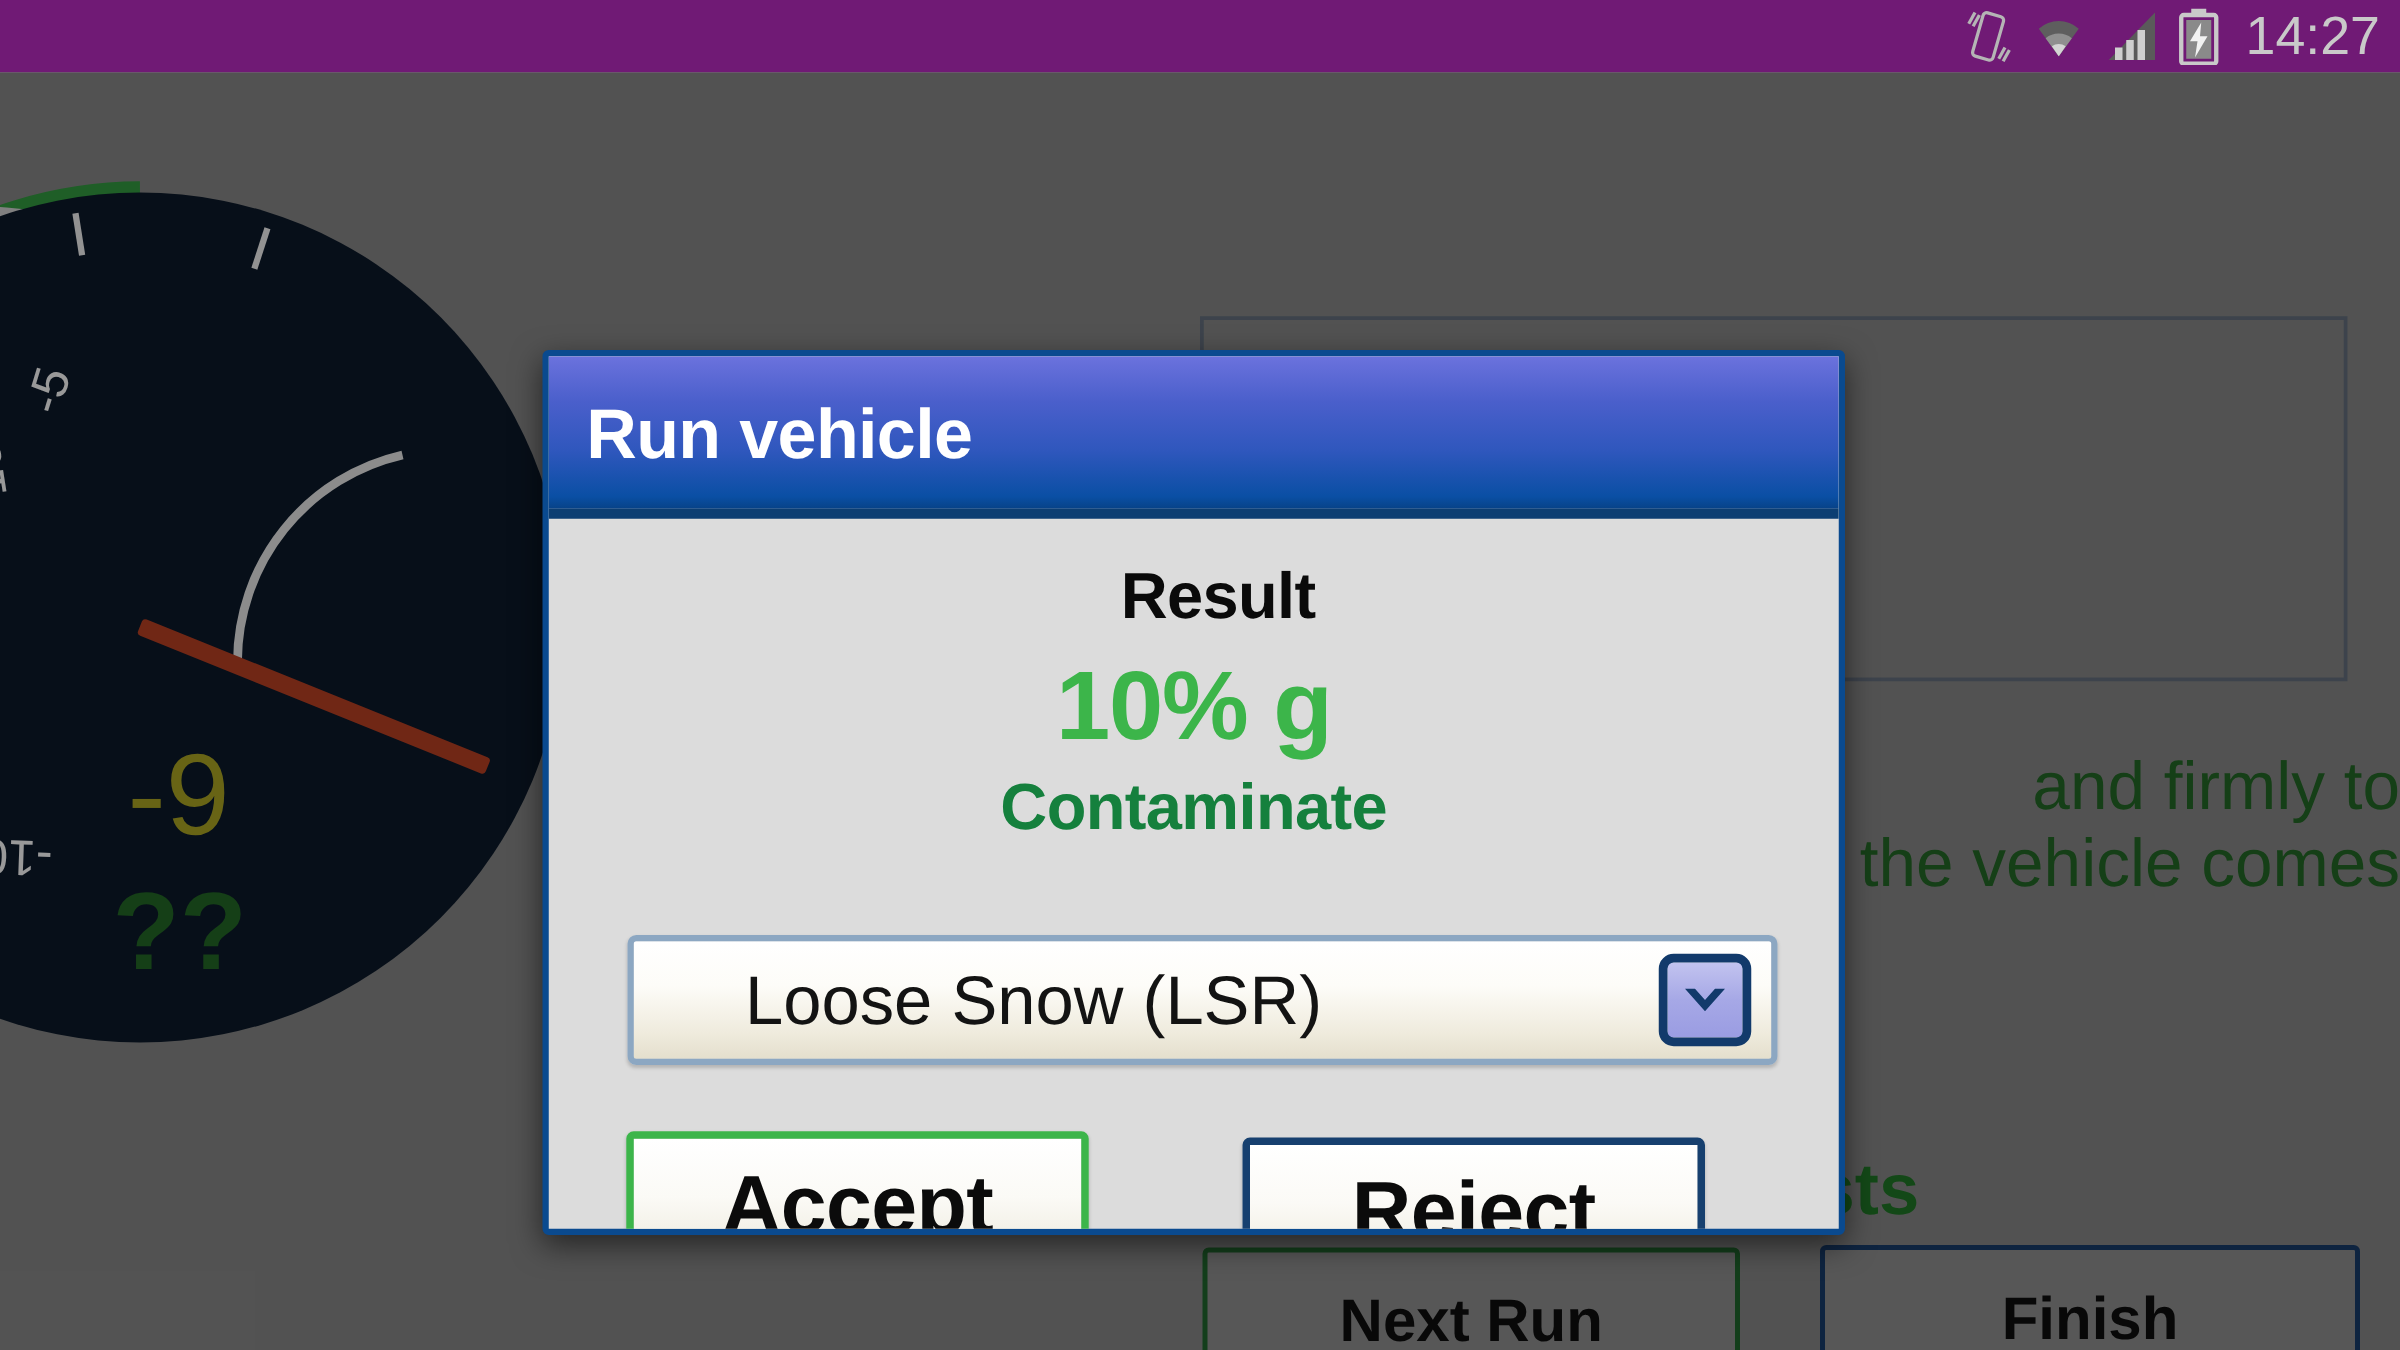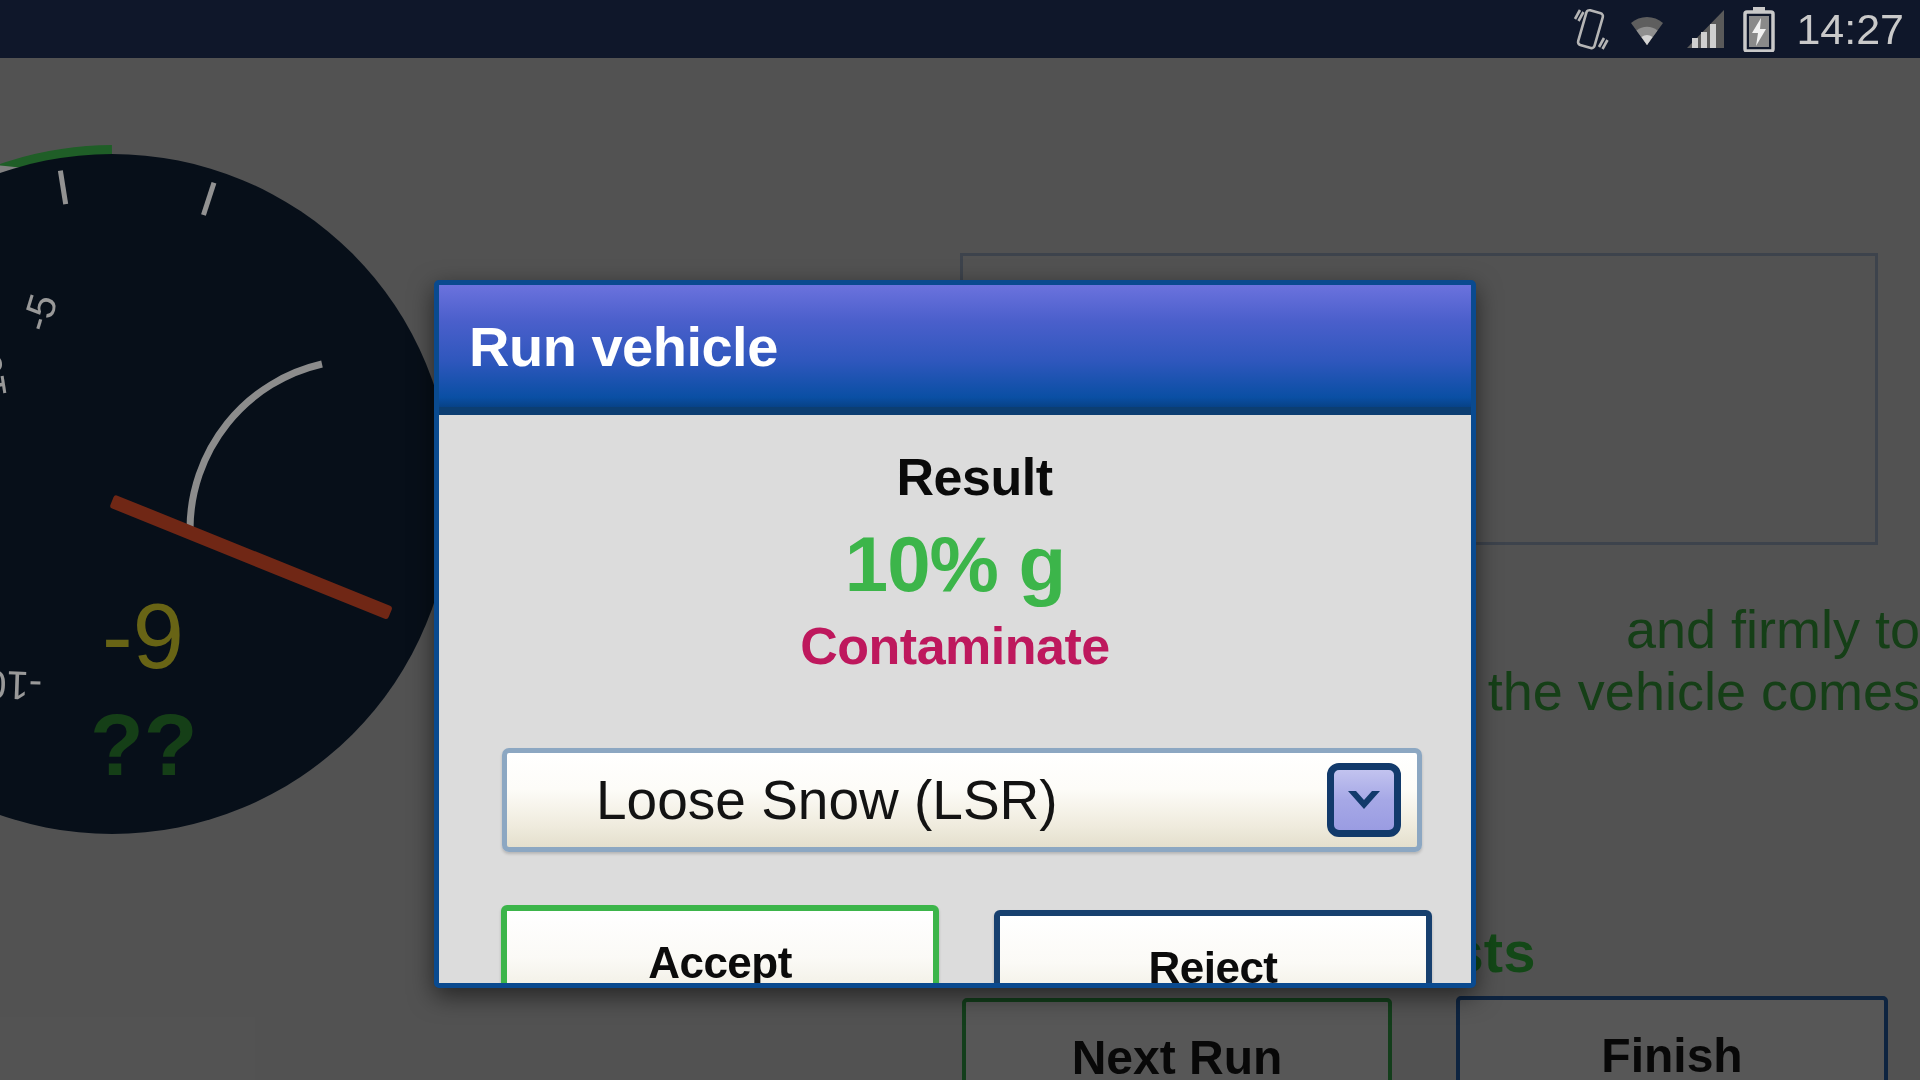--- a/index.html
+++ b/index.html
@@ -7,21 +7,21 @@
     width: 1920px; height: 1080px;
     overflow: hidden;
     background: #6e6e6e;
     font-family: "Liberation Sans", sans-serif;
   }
 
   
   #status-bar {
     position: absolute; top: 0; left: 0;
     width: 1920px; height: 58px;
-    background: #0f172a;
+    background: #701a75;
     display: flex; align-items: center; justify-content: flex-end;
     padding-right: 16px;
   }
   .sb-icon { margin-left: 14px; display: flex; align-items: center; }
   #status-time {
     color: #c9c9c9; font-size: 43px; letter-spacing: 0px;
     margin-left: 20px; font-weight: 400;
     font-family: "Liberation Sans", sans-serif;
   }
 
@@ -160,21 +160,21 @@
     color: #0a0a0a; letter-spacing: -0.5px;
     margin-top: 14px;
     margin-left: 39px;
   }
   #result-value {
     text-align: center; font-size: 78px; font-weight: 700;
     color: #3cb54a; margin-top: 12px; letter-spacing: -1px;
   }
   #contaminate-label {
     text-align: center; font-size: 52px; font-weight: 700;
-    color: #be185d; margin-top: 6px; letter-spacing: -0.5px;
+    color: #15803d; margin-top: 6px; letter-spacing: -0.5px;
   }
 
   
   #contaminate-spinner {
     position: absolute; left: 63px; top: 333px;
     width: 920px; height: 104px;
     border: 5px solid #8ca7c2;
     border-radius: 7px;
     background: linear-gradient(to bottom, #ffffff 0%, #fdfcf8 38%, #efebdd 78%, #e4dfcd 100%);
     display: flex; align-items: center;
@@ -192,25 +192,25 @@
     border-radius: 12px;
     background: linear-gradient(to bottom, #c2c3ef 0%, #a6a8e6 50%, #9a9ce2 100%);
     display: flex; align-items: center; justify-content: center;
     flex-shrink: 0;
   }
   #contaminate-arrow-btn svg { display: block; }
 
   
   .dlg-btn {
     position: absolute;
-    width: 438px; height: 116px;
+    width: 370px; height: 116px;
     border-radius: 6px;
     background: linear-gradient(to bottom, #ffffff 0%, #fbfaf6 45%, #efece0 85%, #e6e2d2 100%);
     display: flex; align-items: center; justify-content: center;
-    font-size: 44px; font-weight: 700; color: #0b0b0b;
+    font-size: 66px; font-weight: 700; color: #0b0b0b;
     letter-spacing: -0.5px;
     box-shadow: 0 2px 3px rgba(0,0,0,0.2);
   }
   #btn-accept { left: 62px; top: 490px; border: 6px solid #3cb54a; }
   #btn-reject { left: 555px; top: 495px; border: 6px solid #17406f; }
 </style>
 </head>
 <body>
 
 <div id="status-bar">

